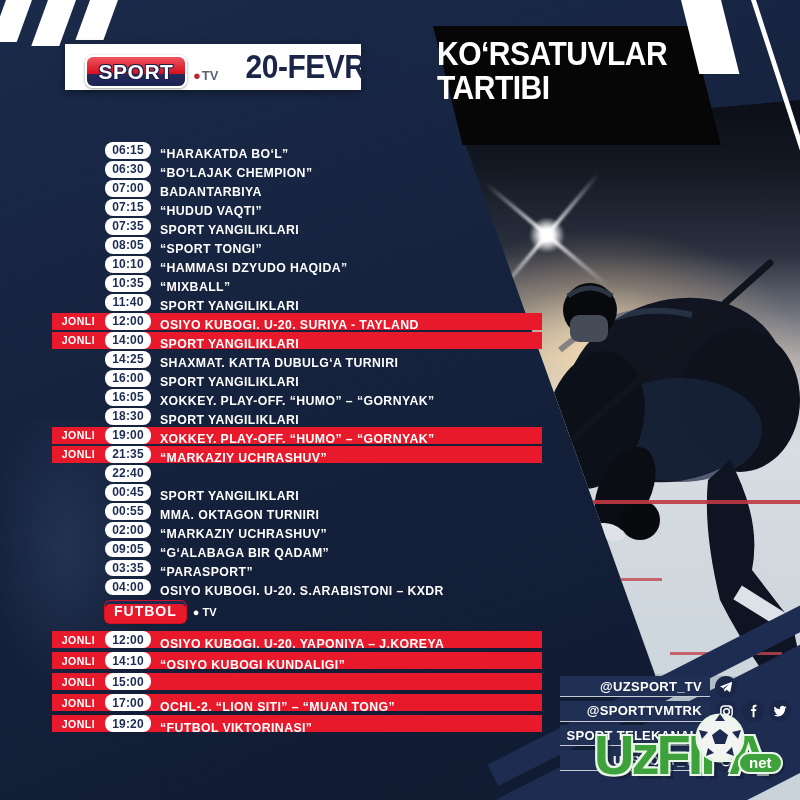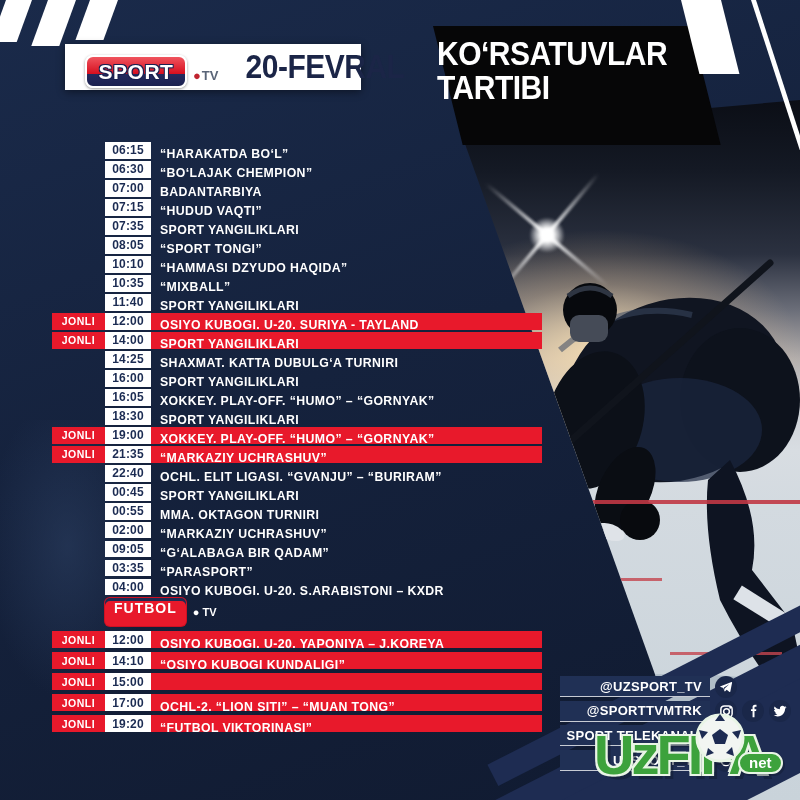--- a/index.html
+++ b/index.html
@@ -56,25 +56,25 @@
          font-size:30px;line-height:31px;letter-spacing:-.5px;transform:scaleY(1.1);transform-origin:0 0;}
   
   .sched{position:absolute;left:52px;width:490px;display:flex;flex-direction:column;}
   .sched-main{top:142px;gap:2.2px;}
   .sched-futbol{top:631px;gap:4px;}
   .row{position:relative;height:16.8px;display:flex;align-items:center;flex:0 0 auto;}
   .sched-futbol .row{height:17px;}
   .row.live{background:#e8192b;}
   .jonli{width:53px;text-align:center;color:#fff;font-weight:bold;font-size:10.5px;letter-spacing:.5px;}
   .time{width:46px;height:100%;background:#fff;color:#1b2b52;font-weight:bold;font-size:12px;
-         display:flex;align-items:center;justify-content:center;letter-spacing:.2px;}
+         display:flex;align-items:center;justify-content:center;letter-spacing:.2px;border-radius:8px;}
   .ptitle{margin-left:9px;color:#fff;font-weight:bold;font-size:12.3px;letter-spacing:.4px;white-space:nowrap;margin-top:8px;}
   
   .futbol-logo{position:absolute;left:105px;top:600px;height:23px;display:flex;align-items:center;}
-  .futbol-box{background:#e8192b;border-radius:5px;padding:2px 9px 10px;box-shadow:inset 0 3px 0 #1d2b52,0 0 0 1px #cf1022;
+  .futbol-box{background:#e8192b;border-radius:5px;padding:2px 9px 4px;box-shadow:inset 0 3px 0 #1d2b52,0 0 0 1px #cf1022;
          color:#fff;font-weight:bold;font-size:14px;letter-spacing:1px;}
   .futbol-suffix{color:#fff;font-weight:bold;font-size:11px;margin-left:7px;}
   
   .social{position:absolute;left:560px;top:676px;display:flex;flex-direction:column;gap:3.7px;}
   .social-row{display:flex;align-items:center;height:21px;gap:5px;}
   .social-box{width:150px;height:21px;background:#203055;border-bottom:1px solid rgba(255,255,255,.75);
          display:flex;align-items:center;justify-content:flex-end;padding-right:8px;
          color:#fff;font-weight:bold;font-size:13px;letter-spacing:.3px;}
   .sicon{width:22px;height:22px;border-radius:50%;background:#1a2749;display:flex;
          align-items:center;justify-content:center;flex:0 0 auto;}
@@ -249,21 +249,20 @@
     <span class="ptitle">XOKKEY. PLAY-OFF. “HUMO” – “GORNYAK”</span>
   </div>
       <div class="row live">
     <span class="jonli">JONLI</span>
     <span class="time">21:35</span>
     <span class="ptitle">“MARKAZIY UCHRASHUV”</span>
   </div>
       <div class="row">
     <span class="jonli"></span>
     <span class="time">22:40</span>
-    <span class="ptitle">OCHL. ELIT LIGASI. “GVANJU” – “BURIRAM”</span>
   </div>
       <div class="row">
     <span class="jonli"></span>
     <span class="time">00:45</span>
     <span class="ptitle">SPORT YANGILIKLARI</span>
   </div>
       <div class="row">
     <span class="jonli"></span>
     <span class="time">00:55</span>
     <span class="ptitle">MMA. OKTAGON TURNIRI</span>

